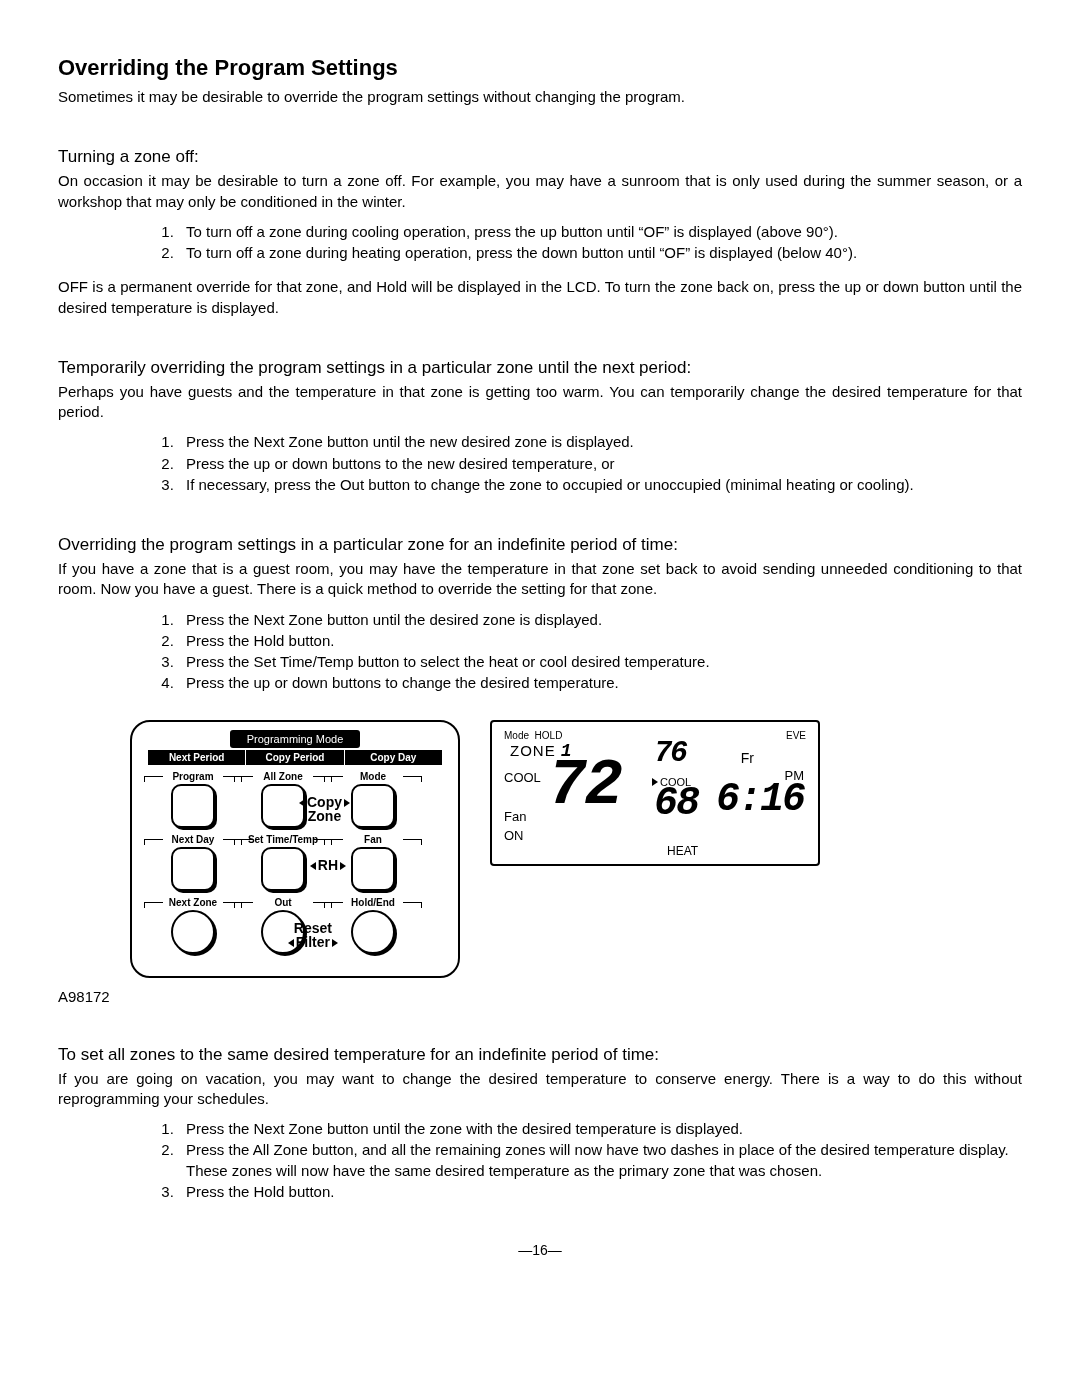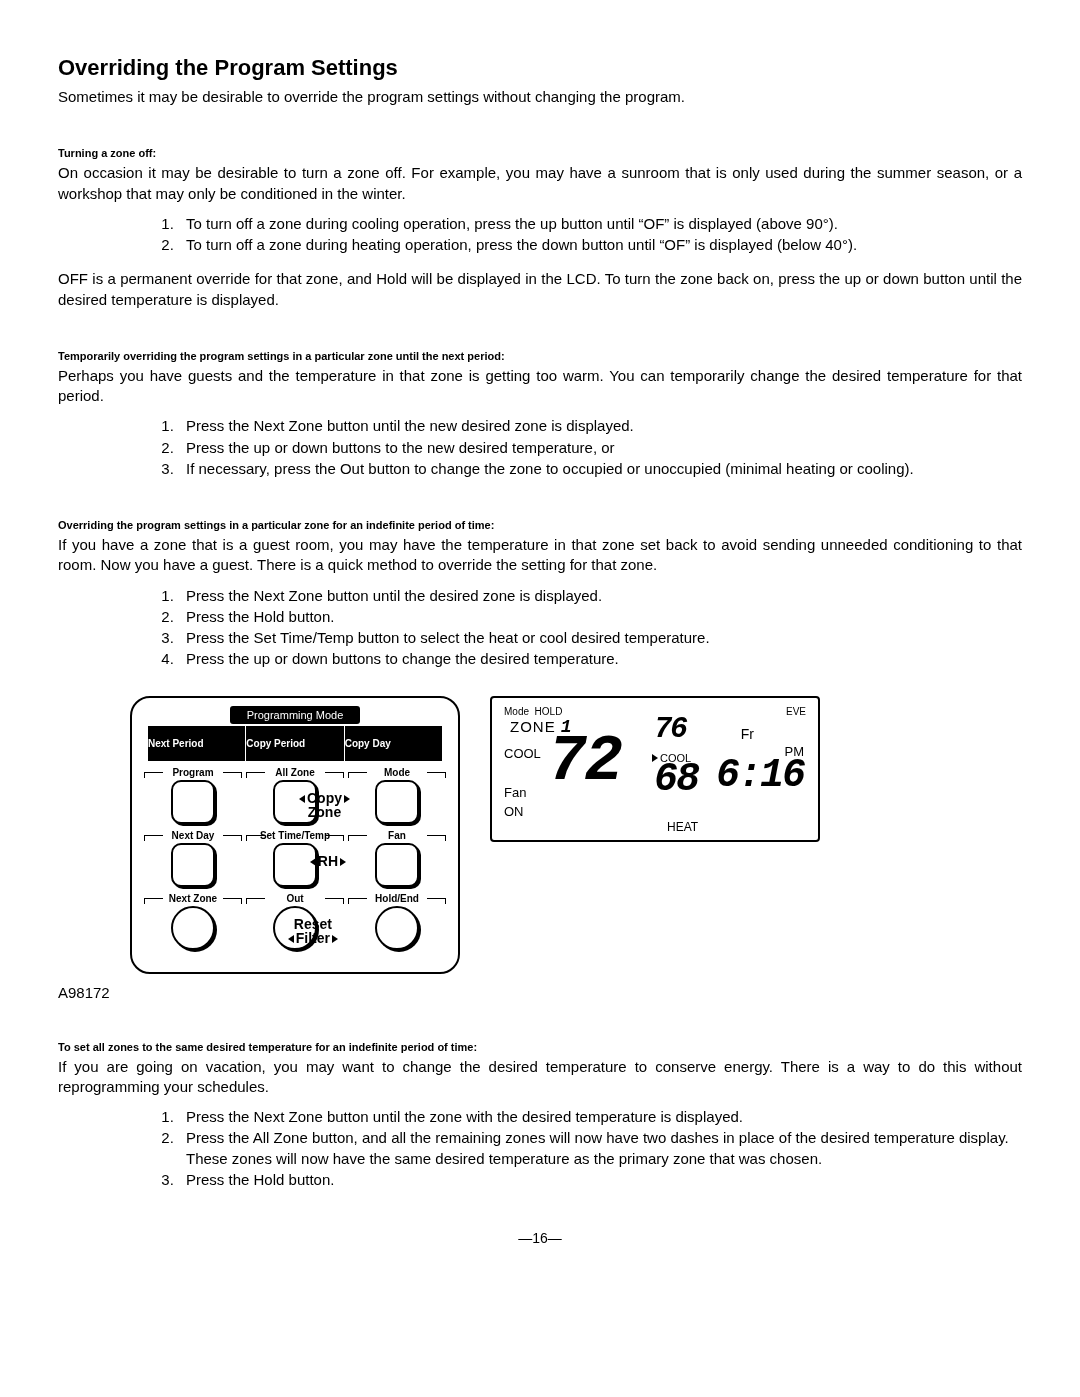--- a/index.html
+++ b/index.html
@@ -1,28 +1,28 @@
 <!DOCTYPE html>
 <html><head>
 <meta charset="utf-8">
 <style>
 *{margin:0;padding:0;box-sizing:border-box}
 body{font-family:Arial,Helvetica,sans-serif;font-size:15px;color:#000;background:#fff;width:1080px;padding:55px 58px 40px}
 h1{font-size:22px;font-weight:bold;margin-bottom:6px}
-h2{font-size:11px;font-weight:bold;margin-top:40px;margin-bottom:4px}
+h2{font-size:17px;font-weight:normal;margin-top:40px;margin-bottom:4px}
 p{line-height:1.35;text-align:justify}
 ol{margin:10px 0 0 120px;padding-left:0;list-style-position:outside}
 ol li{margin-bottom:1px;line-height:1.35;padding-left:8px}
 .figrow{display:flex;gap:30px;margin:26px 0 10px 72px;align-items:flex-start}
 .panel{border:2px solid #000;border-radius:20px;padding:8px 16px 16px;width:330px}
 .prog-mode{background:#000;color:#fff;font-size:11px;font-weight:normal;text-align:center;padding:3px 0;border-radius:3px;width:130px;margin:0 auto 2px}
 .blackbar{display:flex;background:#000;color:#fff;font-size:10px;font-weight:bold;margin-bottom:6px}
-.blackbar span{flex:1;text-align:left;padding:12px 0}
+.blackbar span{flex:1;text-align:center;padding:2px 0}
 .blackbar span+span{border-left:1px solid #fff}
-.btnrow{display:flex;justify-content:space-between;align-items:flex-start;position:relative;margin-bottom:6px}
+.btnrow{display:flex;justify-content:flex-start;align-items:flex-start;position:relative;margin-bottom:6px}
 .btncol{display:flex;flex-direction:column;align-items:center;width:90px}
 .sqbtn{width:44px;height:44px;border:2.5px solid #000;border-radius:10px;box-shadow:2px 2px 0 #000;background:#fff}
 .rndbtn{width:44px;height:44px;border:2.5px solid #000;border-radius:50%;box-shadow:2px 2px 0 #000;background:#fff}
 .lbl{font-size:10px;font-weight:bold;margin-bottom:2px;white-space:nowrap;position:relative;width:100%;text-align:center}
 .lbl::before,.lbl::after{content:"";position:absolute;top:50%;width:18px;height:5px;border-top:1px solid #000}
 .lbl::before{left:-4px;border-left:1px solid #000}
 .lbl::after{right:-4px;border-right:1px solid #000}
 .midtag{position:absolute;font-size:14px;font-weight:bold;text-align:center;line-height:1}
 .midtag.cz{right:92px;top:24px}
 .midtag.rh{right:96px;top:24px}

